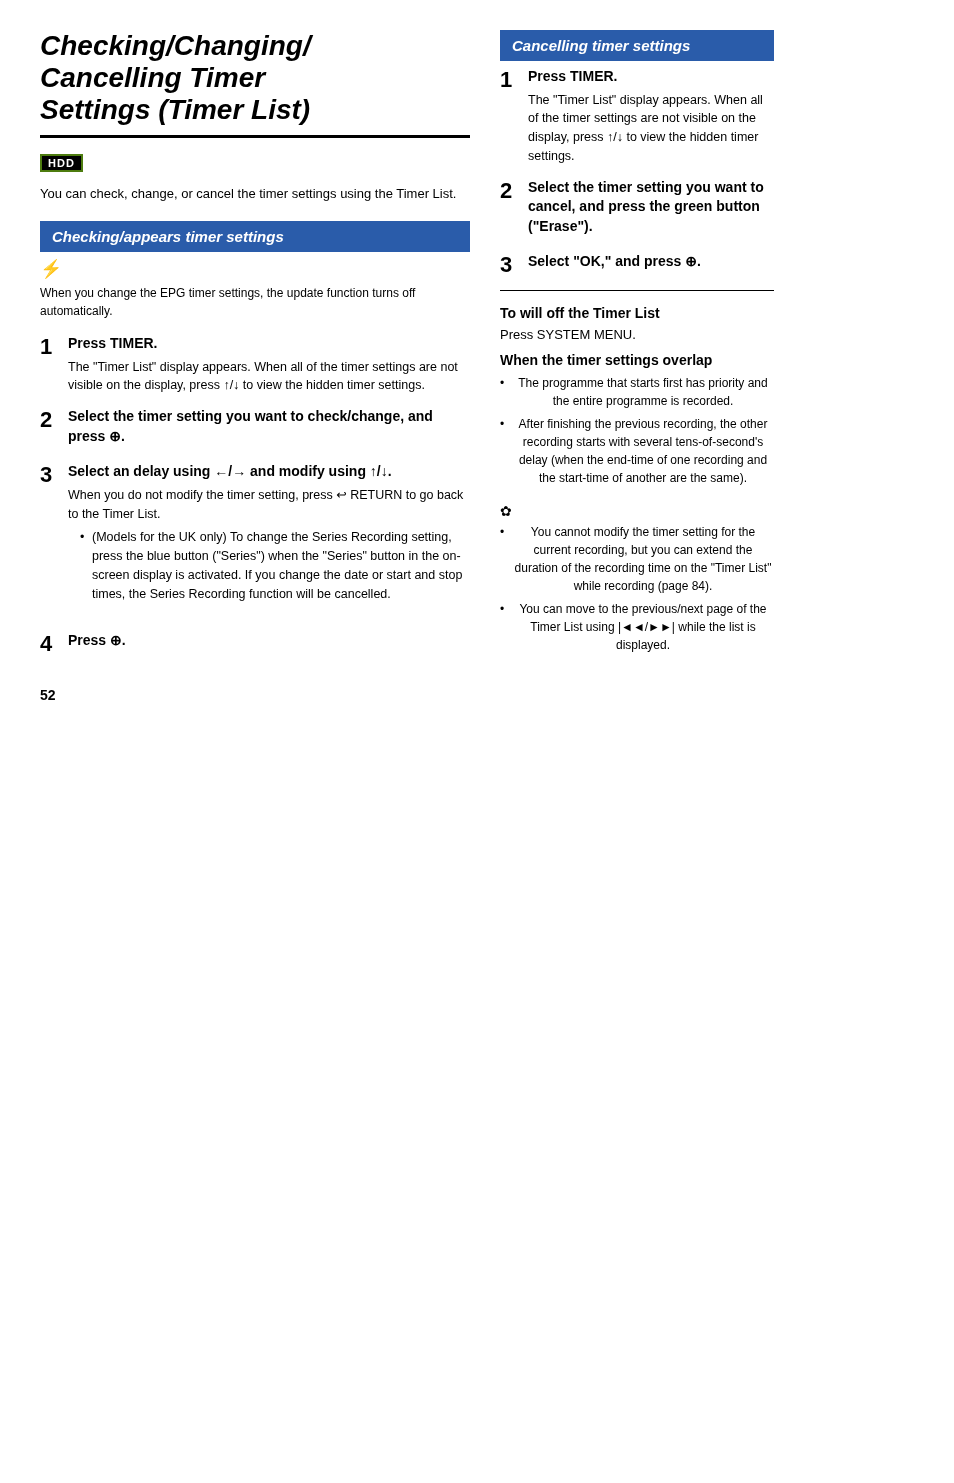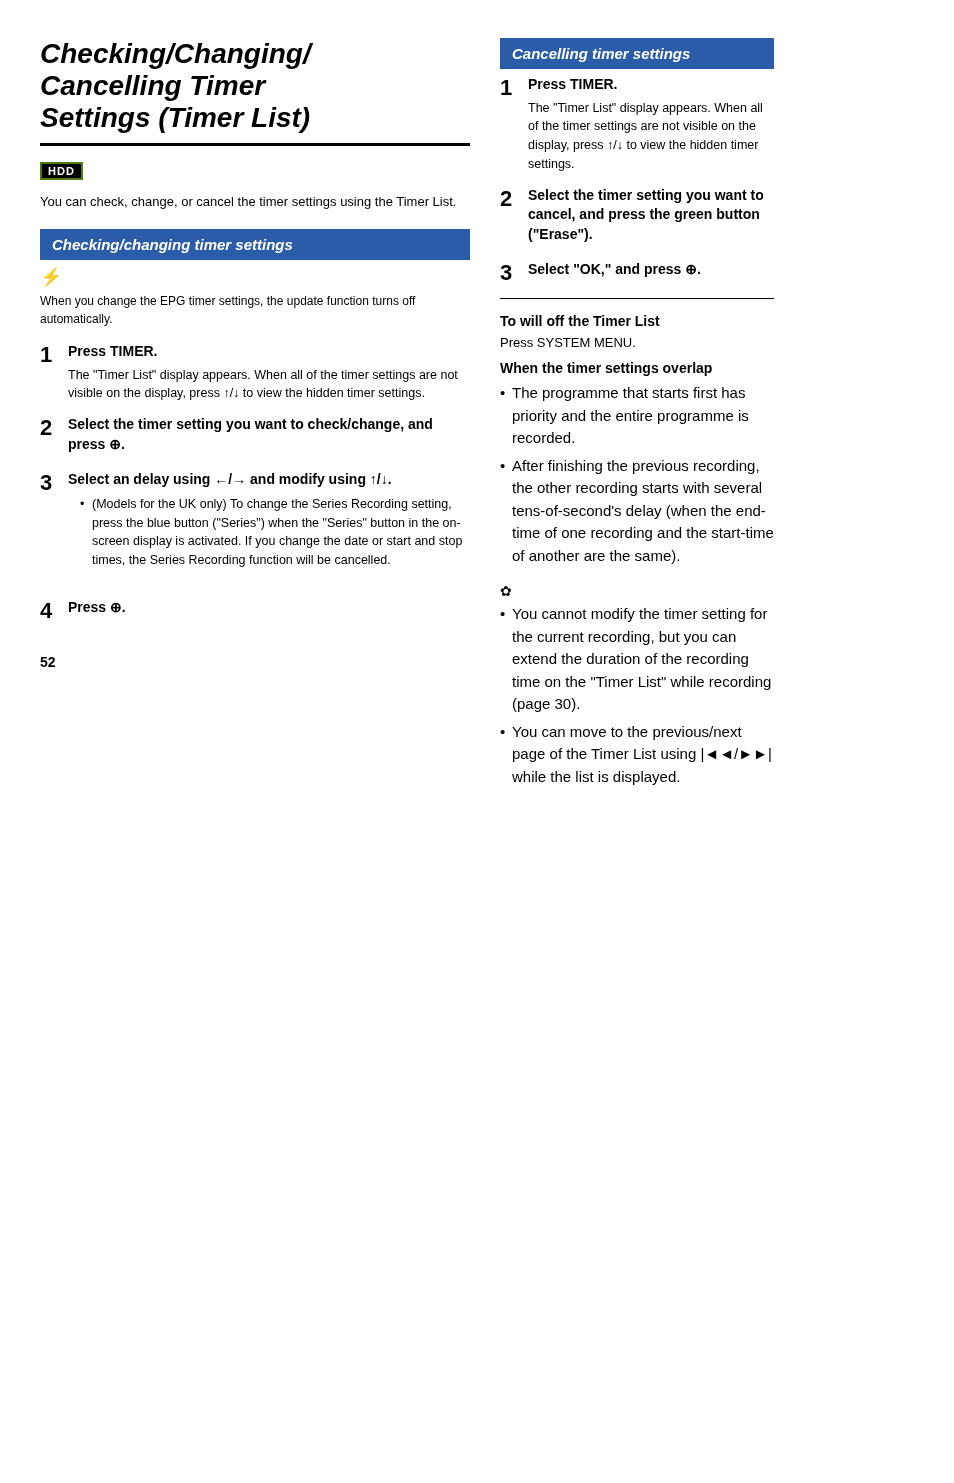--- a/index.html
+++ b/index.html
@@ -7,21 +7,21 @@
       background: #fff;
       font-family: Arial, Helvetica, sans-serif;
       font-size: 13px;
       color: #000;
       width: 954px;
       min-height: 1483px;
     }
     .page {
       width: 814px;
       min-height: 1483px;
-      padding: 38px 40px 40px 40px;
+      padding: 30px 40px 40px 40px;
       display: flex;
       flex-direction: column;
     }
     .two-col {
       display: flex;
       gap: 30px;
       flex: 1;
     }
     .left-col {
       flex: 0 0 430px;
@@ -103,23 +103,24 @@
     .step-body p {
       margin-bottom: 5px;
     }
     .bullet-list {
       list-style: none;
       padding-left: 0;
     }
     .bullet-list li {
       padding-left: 12px;
       position: relative;
-      font-size: 15px;
+      font-size: 12px;
       line-height: 1.5;
       margin-bottom: 5px;
+      text-align: center;
     }
     .bullet-list li::before {
       content: "•";
       position: absolute;
       left: 0;
     }
     .sub-bullet-list {
       list-style: none;
       padding-left: 12px;
       margin-top: 5px;
@@ -166,21 +167,21 @@
 
     <div class="left-col">
       <h1 class="page-title" style="white-space:pre-line;">Checking/Changing/
 Cancelling Timer
 Settings (Timer List)</h1>
 
       <div class="hdd-badge">HDD</div>
 
       <p class="intro-text">You can check, change, or cancel the timer settings using the Timer List.</p>
 
-      <div class="section-header">Checking/changing timer settings</div>
+      <div class="section-header">Checking/appears timer settings</div>
 
       <span class="note-icon">⚡</span>
       <p class="note-text">When you change the EPG timer settings, the update function turns off automatically.</p>
 
       
       <div class="step">
         <span class="step-num">1</span>
         <div class="step-content">
           <div class="step-title">Press TIMER.</div>
           <div class="step-body">The "Timer List" display appears. When all of the timer settings are not visible on the display, press ↑/↓ to view the hidden timer settings.</div>
@@ -194,20 +195,21 @@
           <div class="step-title">Select the timer setting you want to check/change, and press ⊕.</div>
         </div>
       </div>
 
       
       <div class="step">
         <span class="step-num">3</span>
         <div class="step-content">
           <div class="step-title">Select an delay using ←/→ and modify using ↑/↓.</div>
           <div class="step-body">
+            <p>When you do not modify the timer setting, press ↩ RETURN to go back to the Timer List.</p>
             <ul class="sub-bullet-list">
               <li>(Models for the UK only) To change the Series Recording setting, press the blue button ("Series") when the "Series" button in the on-screen display is activated. If you change the date or start and stop times, the Series Recording function will be cancelled.</li>
             </ul>
           </div>
         </div>
       </div>
 
       
       <div class="step">
         <span class="step-num">4</span>
@@ -255,19 +257,19 @@
         <div class="subsection-title">When the timer settings overlap</div>
         <ul class="bullet-list">
           <li>The programme that starts first has priority and the entire programme is recorded.</li>
           <li>After finishing the previous recording, the other recording starts with several tens-of-second's delay (when the end-time of one recording and the start-time of another are the same).</li>
         </ul>
       </div>
 
       <div style="margin-top:16px;">
         <span class="tip-icon">✿</span>
         <ul class="bullet-list">
-          <li>You cannot modify the timer setting for the current recording, but you can extend the duration of the recording time on the "Timer List" while recording (page 30).</li>
+          <li>You cannot modify the timer setting for the current recording, but you can extend the duration of the recording time on the "Timer List" while recording (page 84).</li>
           <li>You can move to the previous/next page of the Timer List using |◄◄/►►| while the list is displayed.</li>
         </ul>
       </div>
     </div>
   </div>
 </div>
 
 </body></html>

